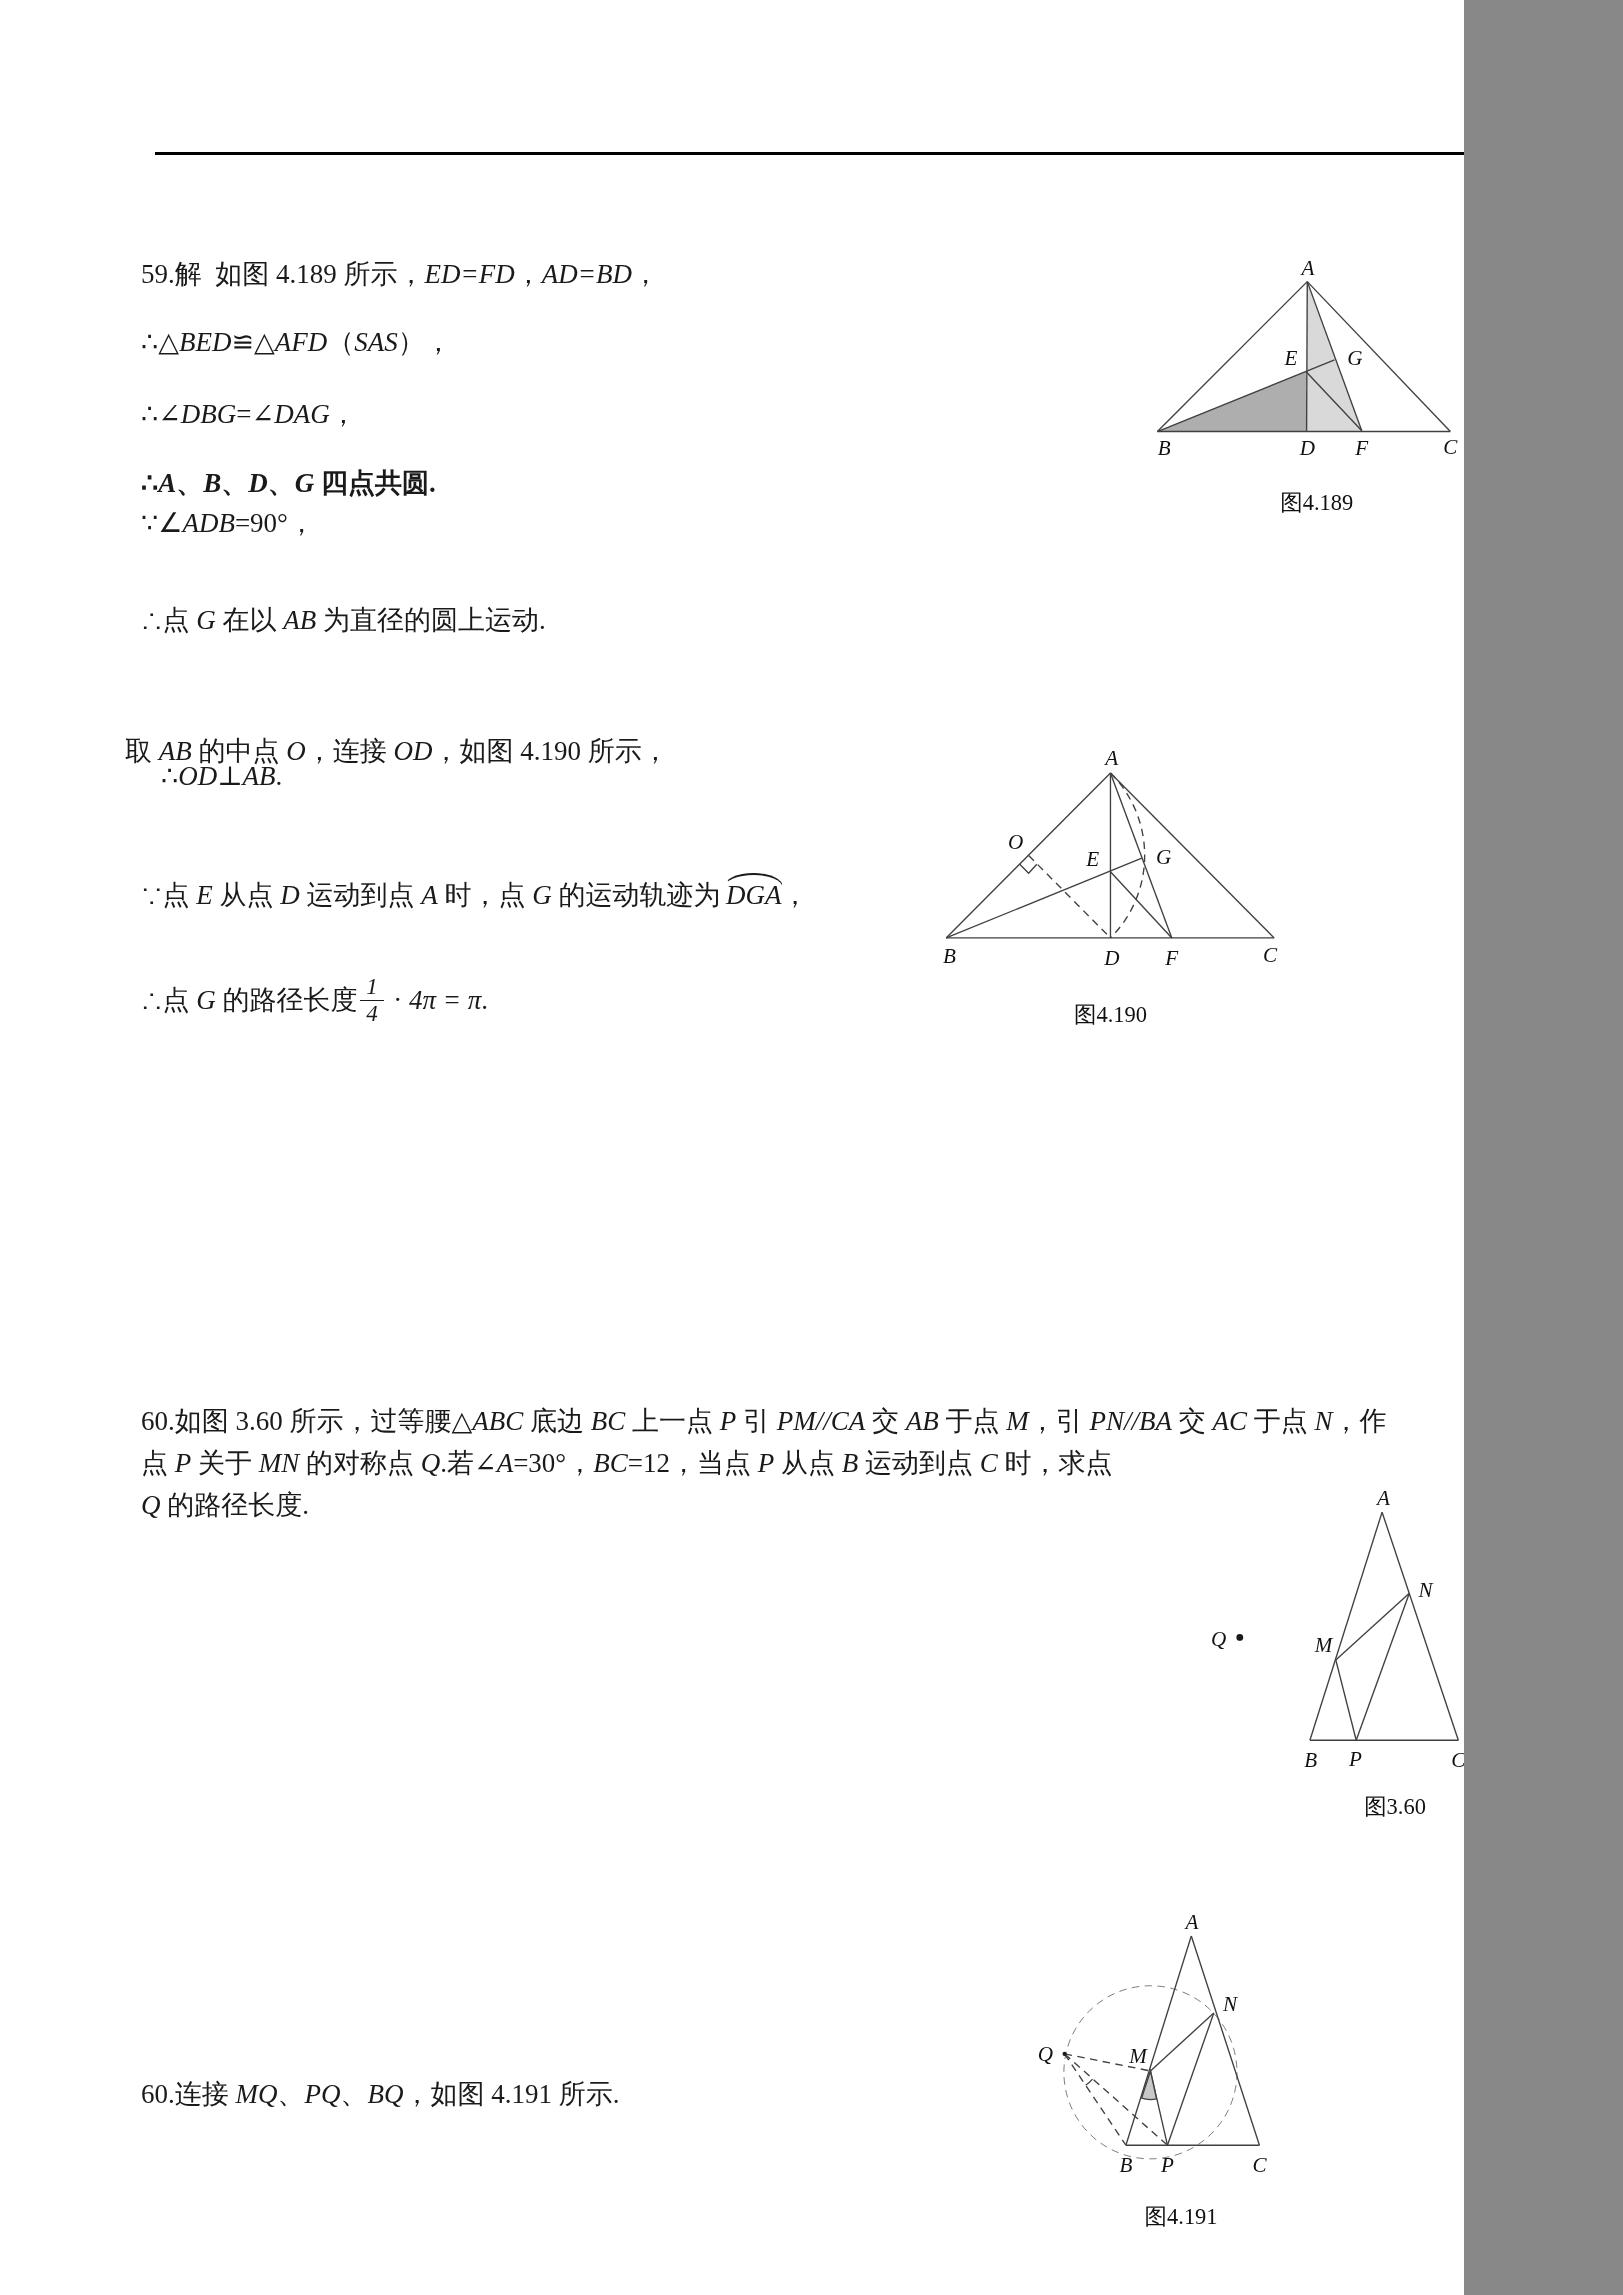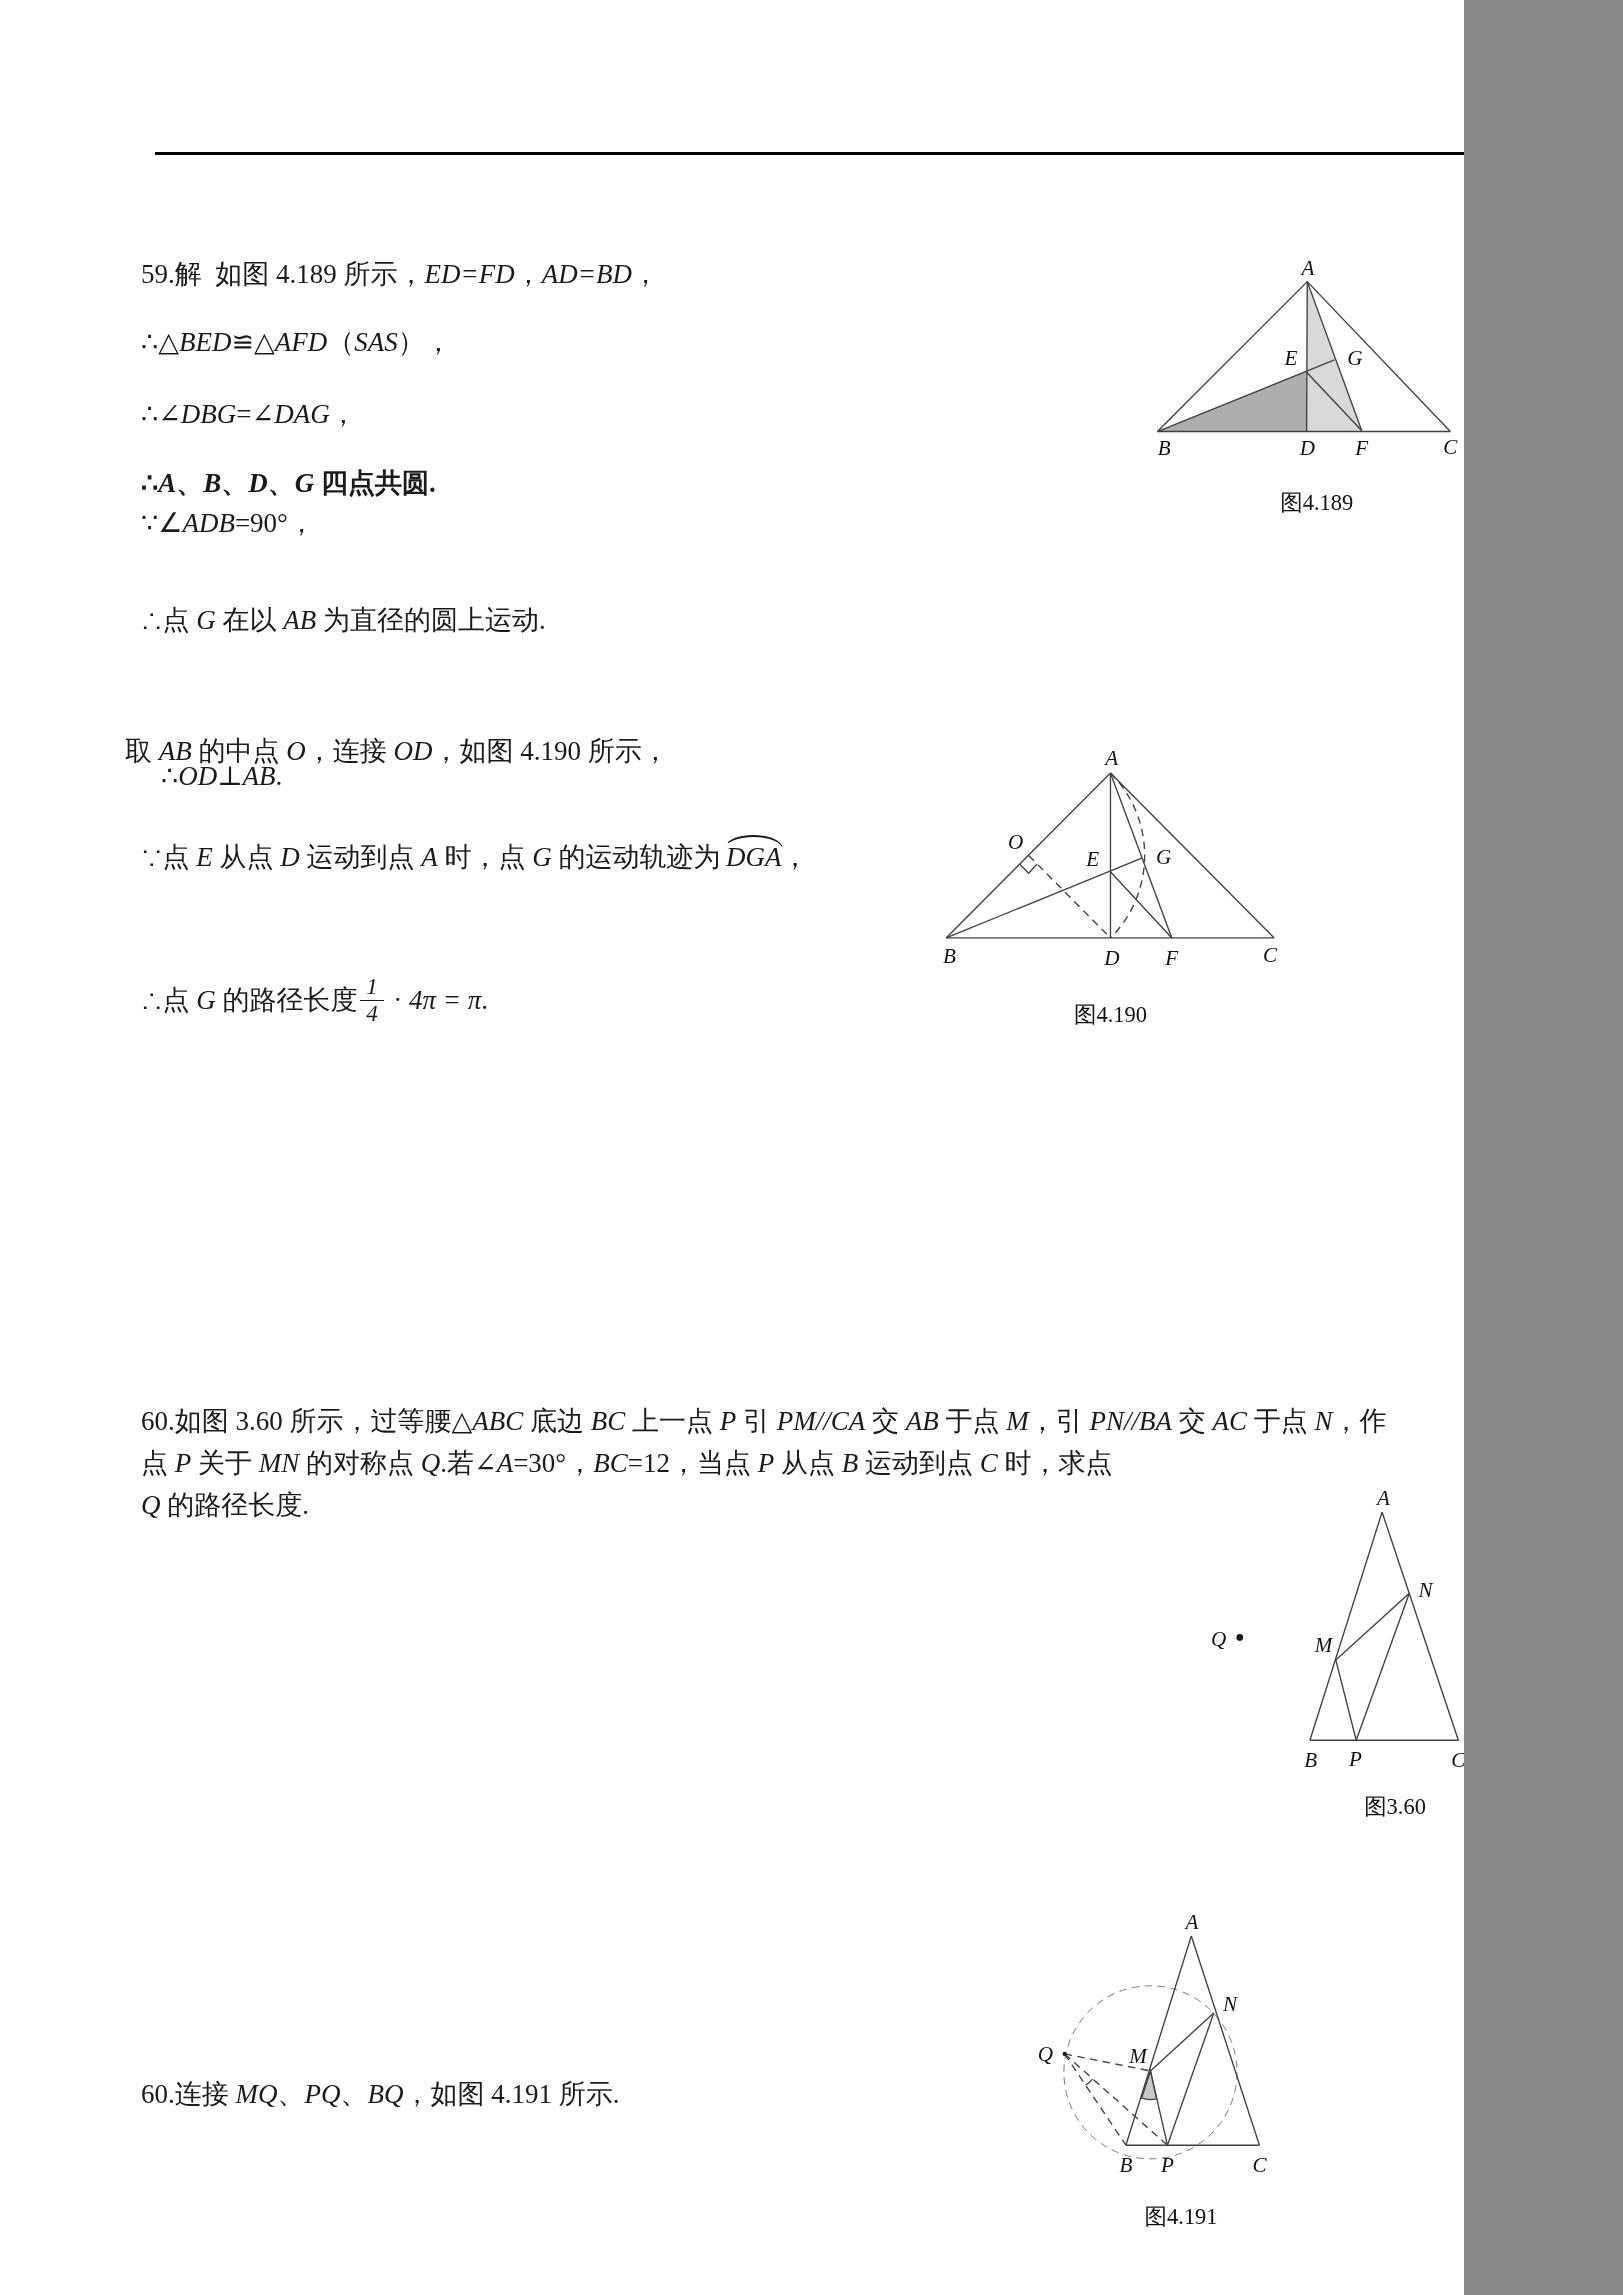--- a/index.html
+++ b/index.html
@@ -47,21 +47,21 @@
   <div class="rule" style="left: 155px; top: 152px; width: 1314px; height: 2.7px;"></div>
   <div>
       <div class="tline" style="top: 259px; left: 141px;"><span>59.解  如图 4.189 所示，</span><span class="it">ED=FD</span><span>，</span><span class="it">AD=BD</span><span>，</span></div>
       <div class="tline" style="top: 327px; left: 141px;"><span>∴△</span><span class="it">BED</span><span>≌△</span><span class="it">AFD</span><span>（</span><span class="it">SAS</span><span>），</span></div>
       <div class="tline" style="top: 399px; left: 141px;"><span>∴∠</span><span class="it">DBG</span><span>=∠</span><span class="it">DAG</span><span>，</span></div>
       <div class="tline" style="top: 468px; left: 141px; font-weight: bold;"><span>∴</span><span class="it">A</span><span>、</span><span class="it">B</span><span>、</span><span class="it">D</span><span>、</span><span class="it">G</span><span> 四点共圆.</span></div>
       <div class="tline" style="top: 508px; left: 141px; font-family: Liberation Serif, serif;"><span>∵∠</span><span class="it">ADB</span><span>=90°，</span></div>
       <div class="tline" style="top: 605px; left: 141px;"><span>∴点 </span><span class="it">G</span><span> 在以 </span><span class="it">AB</span><span> 为直径的圆上运动.</span></div>
       <div class="tline" style="top: 736px; left: 125px;"><span>取 </span><span class="it">AB</span><span> 的中点 </span><span class="it">O</span><span>，连接 </span><span class="it">OD</span><span>，如图 4.190 所示，</span></div>
       <div class="tline" style="top: 761px; left: 141px; margin-left: 20px;"><span>∴</span><span class="it">OD</span><span>⊥</span><span class="it">AB</span><span>.</span></div>
-      <div class="tline" style="top: 842px; left: 141px;"><span>∵点 </span><span class="it">E</span><span> 从点 </span><span class="it">D</span><span> 运动到点 </span><span class="it">A</span><span> 时，点 </span><span class="it">G</span><span> 的运动轨迹为</span><span class="it arc">DGA</span><span>，</span></div>
+      <div class="tline" style="top: 880px; left: 141px;"><span>∵点 </span><span class="it">E</span><span> 从点 </span><span class="it">D</span><span> 运动到点 </span><span class="it">A</span><span> 时，点 </span><span class="it">G</span><span> 的运动轨迹为</span><span class="it arc">DGA</span><span>，</span></div>
       <div class="tline vc" style="top: 963px; left: 141px;"><span>∴点 </span><span class="it">G</span><span> 的路径长度</span><span class="frac"><span class="num">1</span><span class="den">4</span></span><span> · </span><span class="it">4π = π</span><span>.</span></div>
       <div class="tline" style="top: 1406px; left: 141px;"><span>60.如图 3.60 所示，过等腰△</span><span class="it">ABC</span><span> 底边 </span><span class="it">BC</span><span> 上一点 </span><span class="it">P</span><span> 引 </span><span class="it">PM//CA</span><span> 交 </span><span class="it">AB</span><span> 于点 </span><span class="it">M</span><span>，引 </span><span class="it">PN//BA</span><span> 交 </span><span class="it">AC</span><span> 于点 </span><span class="it">N</span><span>，作</span></div>
       <div class="tline" style="top: 1448px; left: 141px;"><span>点 </span><span class="it">P</span><span> 关于 </span><span class="it">MN</span><span> 的对称点 </span><span class="it">Q</span><span>.若∠</span><span class="it">A</span><span>=30°，</span><span class="it">BC</span><span>=12，当点 </span><span class="it">P</span><span> 从点 </span><span class="it">B</span><span> 运动到点 </span><span class="it">C</span><span> 时，求点</span></div>
       <div class="tline" style="top: 1490px; left: 141px;"><span class="it">Q</span><span> 的路径长度.</span></div>
       <div class="tline" style="top: 2079px; left: 141px;"><span>60.连接 </span><span class="it">MQ</span><span>、</span><span class="it">PQ</span><span>、</span><span class="it">BQ</span><span>，如图 4.191 所示.</span></div>
     </div>
   <div>
       <svg viewBox="1670 380 480 390" class="fig" style="left: 1139px; top: 259px; width: 327px; height: 266px;">
         <polygon points="1917,413 1916,633 1997,632" fill="#d9d9d9"></polygon>
         <polygon points="1697,633 1915,545 1916,633" fill="#aeaeae"></polygon>

